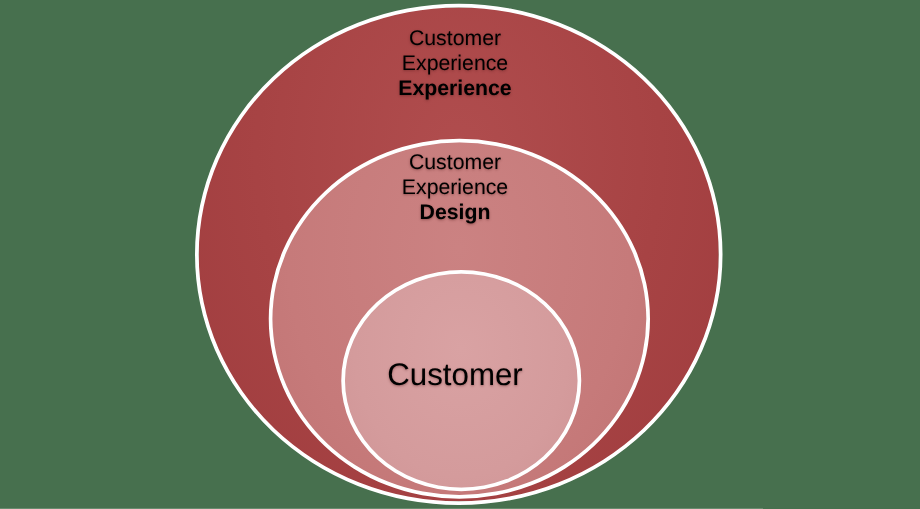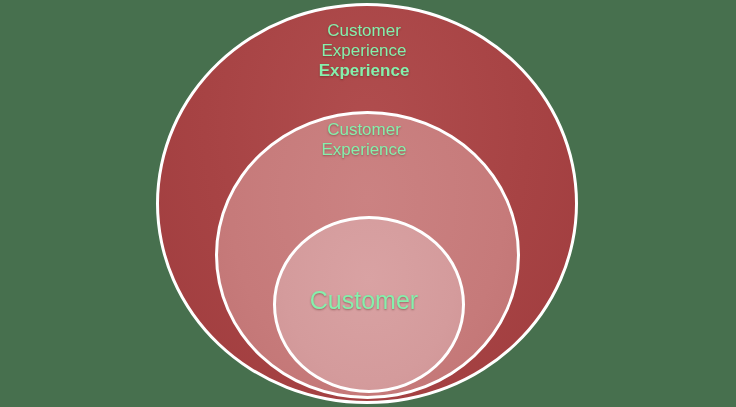--- a/index.html
+++ b/index.html
@@ -39,21 +39,21 @@
     top: 216px;
     width: 192px;
     height: 177px;
     background: radial-gradient(ellipse at 50% 35%, #d9a2a3 0%, #d49b9c 65%, #cf9495 100%);
   }
   .ring-label {
     position: absolute;
     left: 0;
     width: 728px;
     text-align: center;
-    color: #86efac;
+    color: #000000;
     text-shadow: 0 1px 2px rgba(80, 25, 25, 0.45);
   }
   .ring-label .line {
     display: block;
   }
   .ring-label .bold {
     font-weight: bold;
   }
   .label-outer {
     top: 21px;
@@ -84,19 +84,20 @@
 
   <div class="ring-label label-outer">
     <span class="line">Customer</span>
     <span class="line">Experience</span>
     <span class="line bold">Experience</span>
   </div>
 
   <div class="ring-label label-middle">
     <span class="line">Customer</span>
     <span class="line">Experience</span>
+    <span class="line bold">Design</span>
   </div>
 
   <div class="ring-label label-inner">
     <span class="line">Customer</span>
   </div>
 
 </div>
 
 </body></html>

